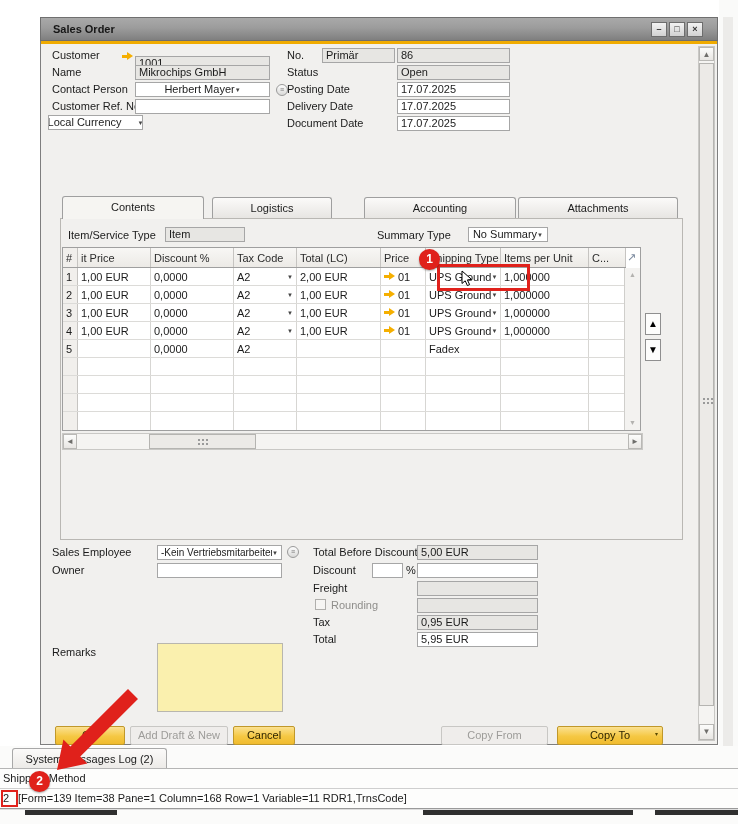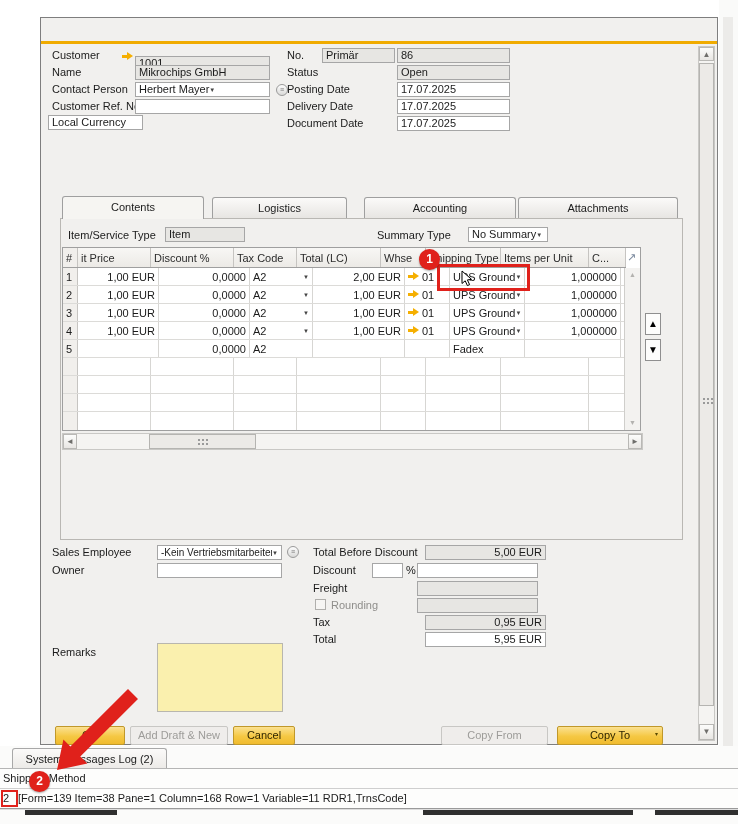--- a/index.html
+++ b/index.html
@@ -16,22 +16,22 @@
   .winbtns{position:absolute;right:14px;top:4px;display:flex;gap:2px;}
   .wbtn{width:16px;height:15px;background:linear-gradient(#f2f2f2,#d2d2d2);border:1px solid #6d6d6d;
         font-size:9px;line-height:12px;text-align:center;color:#333;font-weight:bold;}
   .orangebar{left:41px;top:41px;width:676px;height:3px;background:#f0ab00;}
 
   
   .lbl{height:15px;line-height:15px;white-space:nowrap;}
   .fld{height:15px;line-height:13px;padding:0 3px;border:1px solid #a6a6a6;background:#ffffff;
        white-space:nowrap;overflow:hidden;}
   .ro{background:#e7e6e3;}
-  .num{text-align:right;margin-left:8px;}
-  .combo{display:flex;justify-content:flex-start;align-items:center;}
+  .num{text-align:left;}
+  .combo{display:flex;justify-content:center;align-items:center;}
   .dd{font-size:6px;color:#444;line-height:6px;flex:0 0 auto;}
   
   .la{position:relative;width:11px;height:9px;display:inline-block;flex:0 0 auto;}
   .la::before{content:"";position:absolute;left:0;top:3px;width:5px;height:3px;background:#f5af00;}
   .la::after{content:"";position:absolute;left:5px;top:0;border-left:6px solid #f5af00;
              border-top:4px solid transparent;border-bottom:4px solid transparent;}
   .infoicon{width:12px;height:12px;border-radius:50%;border:1px solid #9a9a9a;
             background:linear-gradient(#fdfdfd,#dadad8);font-size:7px;line-height:10px;text-align:center;color:#777;}
 
   
@@ -95,20 +95,28 @@
   .chk{width:11px;height:11px;border:1px solid #b0afac;background:#f6f5f3;}
   .graylbl{color:#8f8e8b;}
 </style>
 </head>
 <body>
 
 <div id="canvas">
 
   
   <div class="abs win"></div>
+  <div class="abs titlebar">
+    <span class="title">Sales Order</span>
+    <span class="winbtns">
+      <span class="wbtn">–</span>
+      <span class="wbtn">□</span>
+      <span class="wbtn">×</span>
+    </span>
+  </div>
   <div class="abs orangebar"></div>
 
   
   <div class="abs lbl" style="left:52px;top:48px;">Customer</div>
   <span class="abs la" style="left:122px;top:51px;"></span>
   <div class="abs fld ro" style="left:135px;top:48px;width:135px;margin-top:8px;">1001</div>
 
   <div class="abs lbl" style="left:52px;top:65px;">Name</div>
   <div class="abs fld ro" style="left:135px;top:65px;width:135px;">Mikrochips GmbH</div>
 
@@ -141,42 +149,42 @@
 
   <div class="abs lbl" style="left:287px;top:99px;">Delivery Date</div>
   <div class="abs fld" style="left:397px;top:99px;width:113px;">17.07.2025</div>
 
   <div class="abs lbl" style="left:287px;top:116px;">Document Date</div>
   <div class="abs fld" style="left:397px;top:116px;width:113px;">17.07.2025</div>
 
   
   <div class="abs pane"></div>
   <div class="abs tab active" style="left:62px;width:142px;"><span>Contents</span></div>
-  <div class="abs tab" style="left:212px;width:135px;"><span>Logistics</span></div>
+  <div class="abs tab" style="left:212px;width:120px;"><span>Logistics</span></div>
   <div class="abs tab" style="left:364px;width:152px;"><span>Accounting</span></div>
   <div class="abs tab" style="left:518px;width:160px;"><span>Attachments</span></div>
 
   
   <div class="abs lbl" style="left:68px;top:228px;z-index:2;">Item/Service Type</div>
   <div class="abs fld ro" style="left:165px;top:227px;width:80px;z-index:2;">Item</div>
   <div class="abs lbl" style="left:377px;top:228px;z-index:2;">Summary Type</div>
   <div class="abs fld combo" style="left:468px;top:227px;width:80px;z-index:2;">
     <span>No Summary</span>
     <span class="dd">▼</span>
   </div>
 
   
   <div class="abs grid">
     <div class="gr ghead">
       <div class="gc c0">#</div>
       <div class="gc c1">it Price</div>
       <div class="gc c2">Discount %</div>
       <div class="gc c3">Tax Code</div>
       <div class="gc c4">Total (LC)</div>
-      <div class="gc c5">Whse</div>
+      <div class="gc c5">Price</div>
       <div class="gc c6">Shipping Type</div>
       <div class="gc c7" style="text-align:left;">Items per Unit</div>
       <div class="gc c8">C...</div>
     </div>
 
     <div class="gr grow">
       <div class="gc c0">1</div>
       <div class="gc c1 num">1,00 EUR</div>
       <div class="gc c2 num">0,0000</div>
       <div class="gc c3 cellflex">

